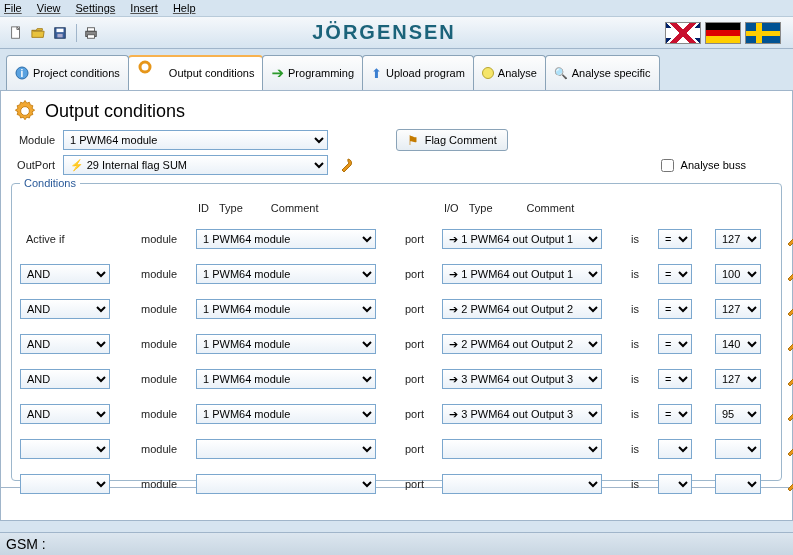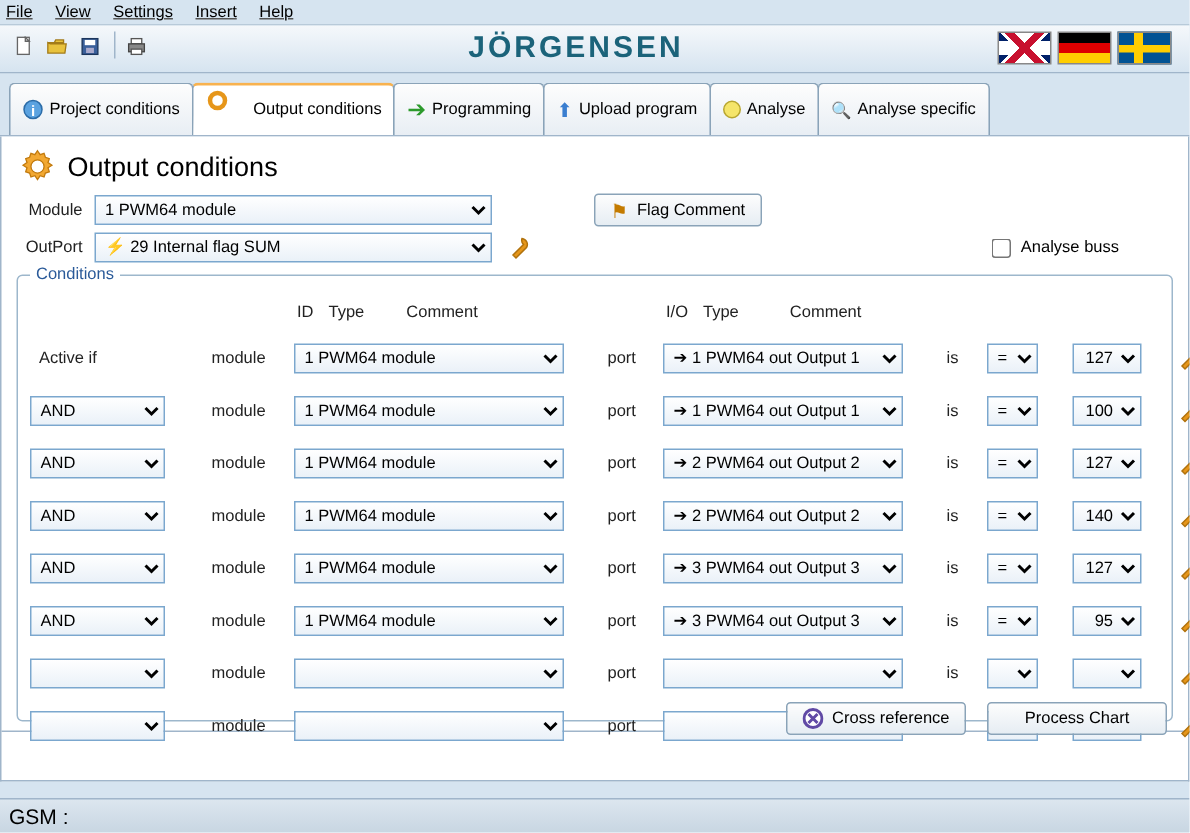--- a/index.html
+++ b/index.html
@@ -22,21 +22,21 @@
     margin-right: 12px;
     cursor: default;
     text-decoration: underline;
     text-decoration-color: #555;
   }
   .menubar span::first-letter { text-decoration: underline; }
   .toolbar {
     background: linear-gradient(#f5f8fb, #d6e4f0);
     padding: 4px 6px;
     display: flex;
-    align-items: flex-start;
+    align-items: center;
     border-bottom: 1px solid #a0b5ca;
   }
   .tb-btn {
     width: 20px; height: 20px;
     display:inline-flex; align-items:center; justify-content:center;
     margin-right: 2px;
   }
   .tb-sep { width:1px; height:18px; background:#a0b5ca; margin:0 4px; }
   .logo-area { flex:1; text-align:center; font-family: Arial Black, Arial, sans-serif; font-size:20px; font-weight:900; letter-spacing:2px; color:#1b637a; }
   .flags { display:flex; gap:4px; padding-right:6px; }
@@ -99,21 +99,21 @@
     font-size:11px; font-family:inherit;
     border:1px solid #7ba7ce;
     background: linear-gradient(#fff,#eaf1f8);
     height:20px; padding:1px 2px;
   }
   .combo-wide { width:265px; }
   .combo-logic { width:90px; }
   .combo-module { width:180px; }
   .combo-port { width:160px; }
   .combo-op { width:34px; }
-  .combo-val { width:46px;text-align:right; }
+  .combo-val { width:46px; }
   .btn {
     display:inline-flex; align-items:center; gap:6px;
     background: linear-gradient(#fdfdfd,#e6edf3);
     border:1px solid #8aa3b8; border-radius:3px;
     padding:3px 10px; font-size:11px; cursor:default;
     height:22px;
   }
   .fieldset {
     border:1px solid #9db7cc; border-radius:4px;
     margin-top:8px; padding:6px 8px 24px 8px;
@@ -368,31 +368,19 @@
       <select class="combo combo-port"><option></option></select>
       <div class="small-lbl">is</div>
       <select class="combo combo-op"><option></option></select>
       <select class="combo combo-val"><option></option></select>
       <svg class="wrench" viewBox="0 0 16 16">
           <path d="M10 2 a4 4 0 0 1 3 6 l-7 7 -2 -2 7 -7 a4 4 0 0 1 -1 -4 z" fill="#e6961a" stroke="#b0720d"></path>
         </svg>
     </div>
   </div>
 
-  <div class="footer-btns">
-    <button class="btn">
-      <svg width="14" height="14">
-          <circle cx="7" cy="7" r="6" fill="#fff" stroke="#6049a5" stroke-width="2"></circle>
-          <path d="M4 4 L10 10 M10 4 L4 10" stroke="#6049a5" stroke-width="2"></path>
-        </svg>
-      <span>Cross reference</span>
-    </button>
-    <button class="btn" style="width:120px;justify-content:center;">
-      <span>Process Chart</span>
-    </button>
-  </div>
 
   <div class="hr-top"></div>
 </div>
 
 <div class="statusbar">
   <span>GSM :</span>
 </div>
 
 </body></html>

